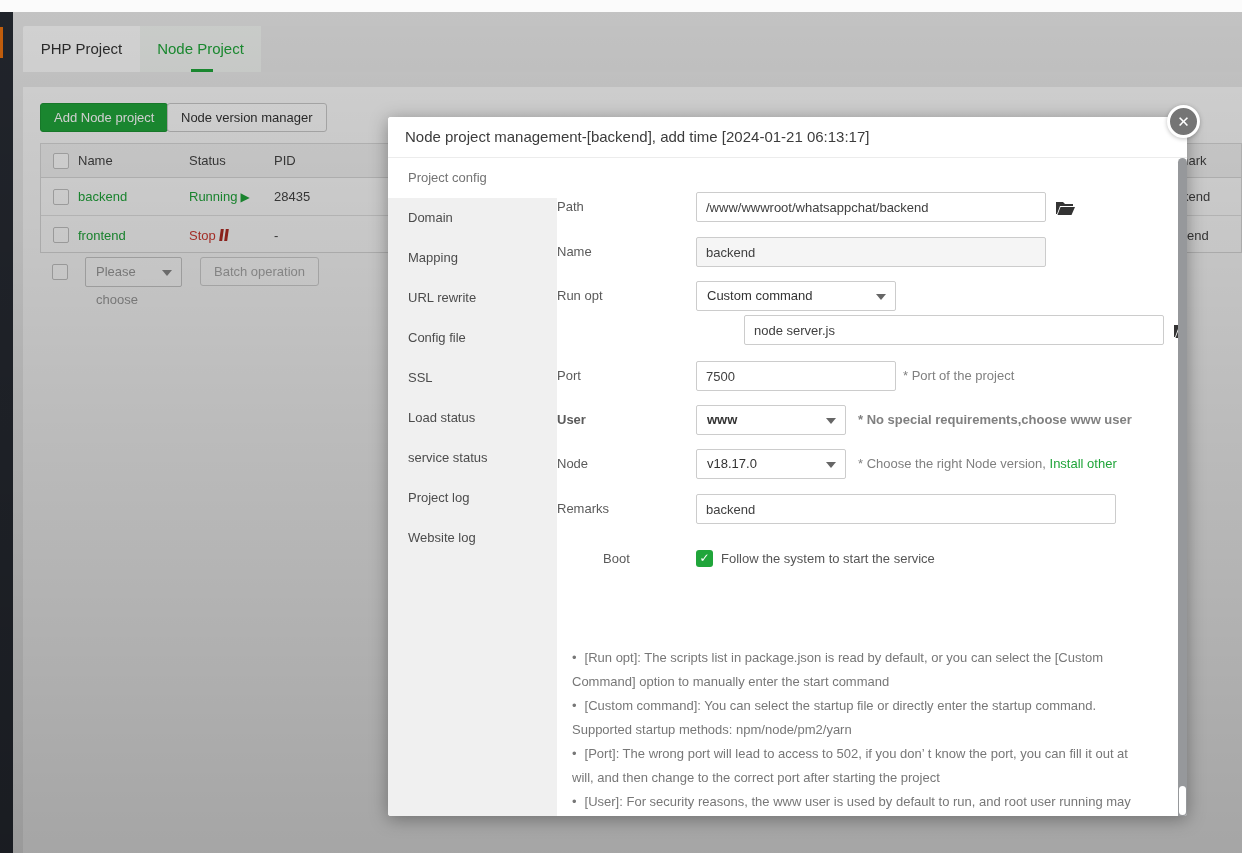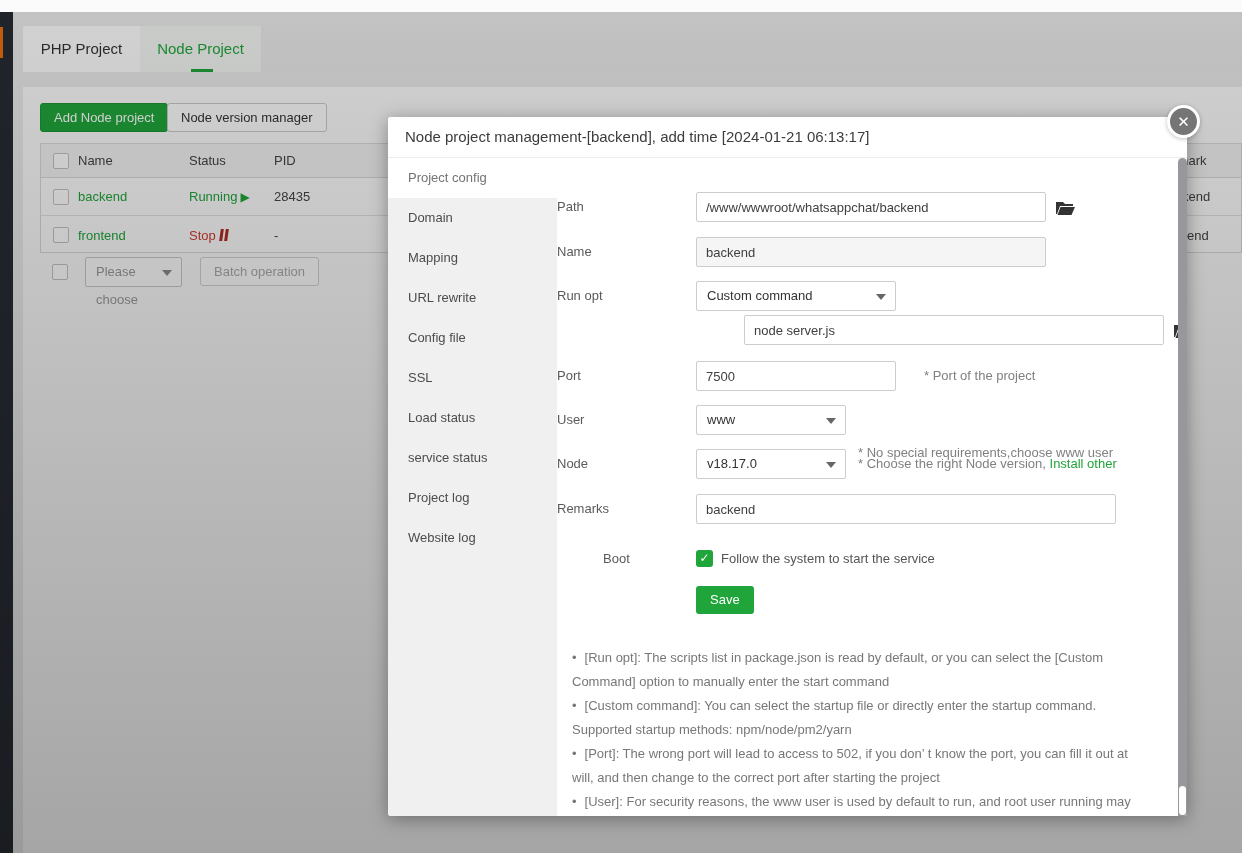--- a/index.html
+++ b/index.html
@@ -208,30 +208,30 @@
         <input class="inp ctl w420" value="node server.js" style="">
         <svg class="folder-icon" style="left:569px;" viewBox="0 0 19 15">
           <path d="M0 2 L7 2 L9 4 L17 4 L17 6 L4 6 L1 14 L0 14 Z" fill="#333"></path>
           <path d="M4.5 7 L19 7 L15.5 15 L1.5 15 Z" fill="#333"></path>
         </svg>
       </div>
 
       <div class="frow" style="left:0; top:203px; width:621px; height:30px;">
         <div class="lab">Port</div>
         <input class="inp ctl w200" value="7500" style="">
-        <div class="hint" style="left:367px;">* Port of the project</div>
-      </div>
-
-      <div class="frow" style="left:0; top:247px; width:507px; height:30px;">
+        <div class="hint" style="left:346px;">* Port of the project</div>
+      </div>
+
+      <div class="frow" style="left:0; top:247px; width:507px; height:30px;font-weight:bold;">
         <div class="lab">User</div>
         <div class="select ctl w150">
           <span>www</span>
           <span class="caret"></span>
         </div>
-        <div class="hint" style="left:301px;margin-top:33px;">* No special requirements,choose www user</div>
+        <div class="hint" style="left:301px;">* No special requirements,choose www user</div>
       </div>
 
       <div class="frow" style="left:0; top:291px; width:621px; height:30px;">
         <div class="lab">Node</div>
         <div class="select ctl w150">
           <span>v18.17.0</span>
           <span class="caret"></span>
         </div>
         <div class="hint" style="left:301px;">
           <span>* Choose the right Node version,</span>
@@ -243,23 +243,20 @@
         <div class="lab">Remarks</div>
         <input class="inp ctl w420" value="backend" style="">
       </div>
 
       <div class="frow" style="left:0; top:391px; width:621px; height:20px;">
         <div class="lab" style="height:19px; line-height:19px;padding-left:46px;">Boot</div>
         <div class="boot-cb">✓</div>
         <div class="boot-text">Follow the system to start the service</div>
       </div>
 
-      <div class="frow" style="left:0; top:428px; width:621px; height:29px;">
-        <button class="save-btn">Save</button>
-      </div>
 
       <div class="notes">
         <div class="note"><span class="dot">•</span><span>[Run opt]: The scripts list in package.json is read by default, or you can select the [Custom Command] option to manually enter the start command</span></div>
         <div class="note"><span class="dot">•</span><span>[Custom command]: You can select the startup file or directly enter the startup command. Supported startup methods: npm/node/pm2/yarn</span></div>
         <div class="note"><span class="dot">•</span><span>[Port]:  The wrong port will lead to access to 502, if you don’ t know the port, you can fill it out at will, and then change to the correct port after starting the project</span></div>
         <div class="note"><span class="dot">•</span><span>[User]:  For security reasons, the www user is used by default to run, and root user running may</span></div>
       </div>
     </div>
 
     <div class="m-scrollbar">

